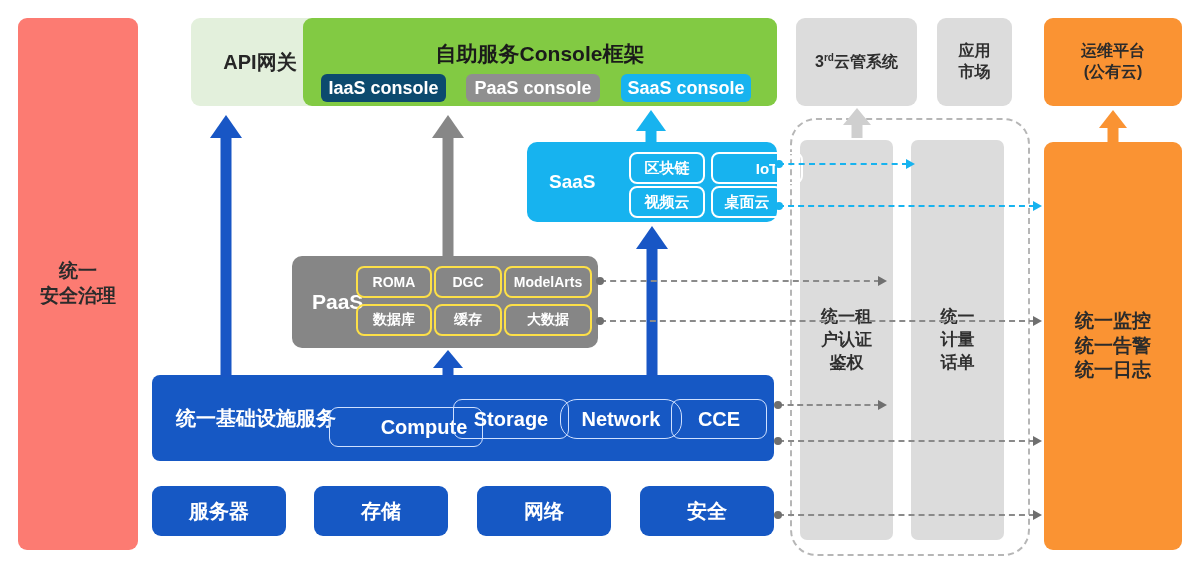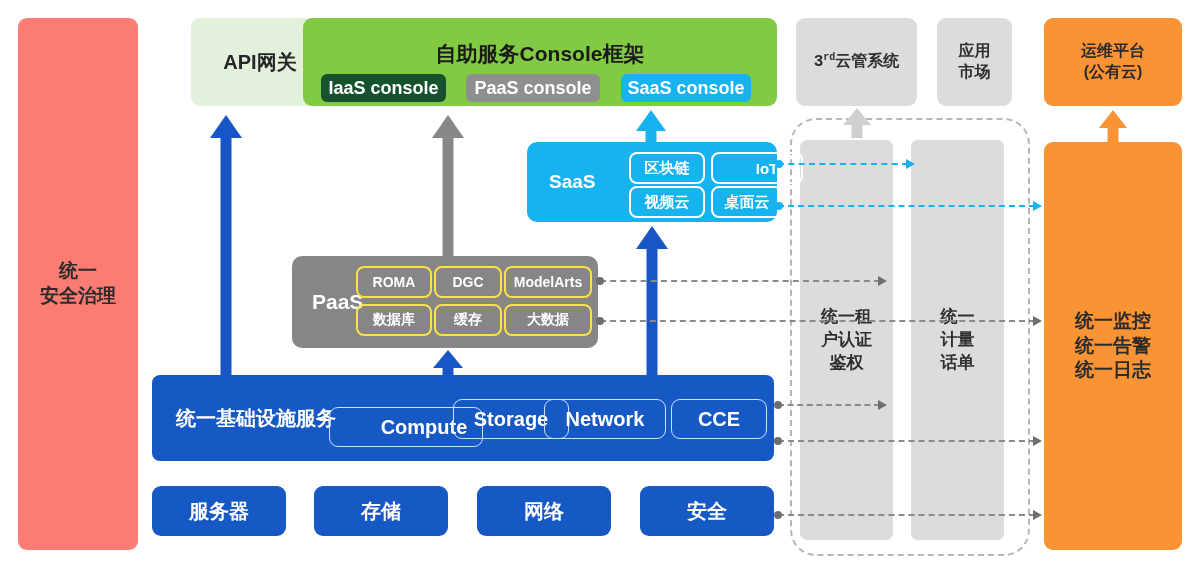--- a/index.html
+++ b/index.html
@@ -13,21 +13,21 @@
   .ops-top{background:#fa9333;border-radius:9px;color:#2b2b2b;font-size:16px;font-weight:700;}
 
   
   .apigw{background:#e3f0dc;border-radius:9px;color:#262626;font-size:20px;font-weight:700;margin-left:36px;}
 
   
   .console-frame{background:#82ca43;border-radius:9px;}
   .console-title{position:absolute;left:0;right:0;top:22px;text-align:center;color:#1a1a1a;font-size:21px;font-weight:700;}
   .pill{position:absolute;border-radius:6px;display:flex;align-items:center;justify-content:center;
         font-size:18px;font-weight:600;color:#ffffff;}
-  .pill-iaas{background:#14532d;}
+  .pill-iaas{background:#0c4a6e;}
   .pill-paas{background:#8f8f8f;}
   .pill-saas{background:#17b3ef;}
 
   
   .greybox{background:#dcdcdc;border-radius:9px;color:#2f2f2f;font-size:16px;font-weight:700;}
   .greybox sup{font-size:10px;vertical-align:super;}
 
   
   .saas{background:#17b3ef;border-radius:10px;}
   .saas-label{position:absolute;left:22px;top:50%;transform:translateY(-50%);
@@ -92,21 +92,21 @@
       <span>IaaS console</span>
     </div>
     <div class="pill pill-paas" style="left:163px;top:56px;width:134px;height:28px;">
       <span>PaaS console</span>
     </div>
     <div class="pill pill-saas" style="left:318px;top:56px;width:130px;height:28px;">
       <span>SaaS console</span>
     </div>
   </div>
 
-  <div class="box greybox" style="left:796px;top:18px;width:121px;height:88px;font-family:Liberation Mono, monospace;">
+  <div class="box greybox" style="left:796px;top:18px;width:121px;height:88px;">
     <span>
       <span>3</span><sup>rd</sup><span>云管系统</span>
     </span>
   </div>
 
   <div class="box greybox" style="left:937px;top:18px;width:75px;height:88px;">
     <span style="white-space:pre-line;">应用
 市场</span>
   </div>
 
@@ -174,21 +174,21 @@
   </div>
 
   <div class="infra" style="position:absolute;left:152px;top:375px;width:622px;height:86px;">
     <div class="infra-label">统一基础设施服务</div>
     <div class="tag-b" style="left:177px;top:32px;width:116px;height:38px;padding-left:36px;">
       <span>Compute</span>
     </div>
     <div class="tag-b" style="left:301px;top:24px;width:114px;height:38px;">
       <span>Storage</span>
     </div>
-    <div class="tag-b" style="left:392px;top:24px;width:120px;height:38px;">
+    <div class="tag-b" style="left:408px;top:24px;width:120px;height:38px;border-radius:17px;">
       <span>Network</span>
     </div>
     <div class="tag-b" style="left:519px;top:24px;width:94px;height:38px;">
       <span>CCE</span>
     </div>
   </div>
 
   <div class="box hwbox" style="left:152px;top:486px;width:134px;height:50px;">
     <span>服务器</span>
   </div>

